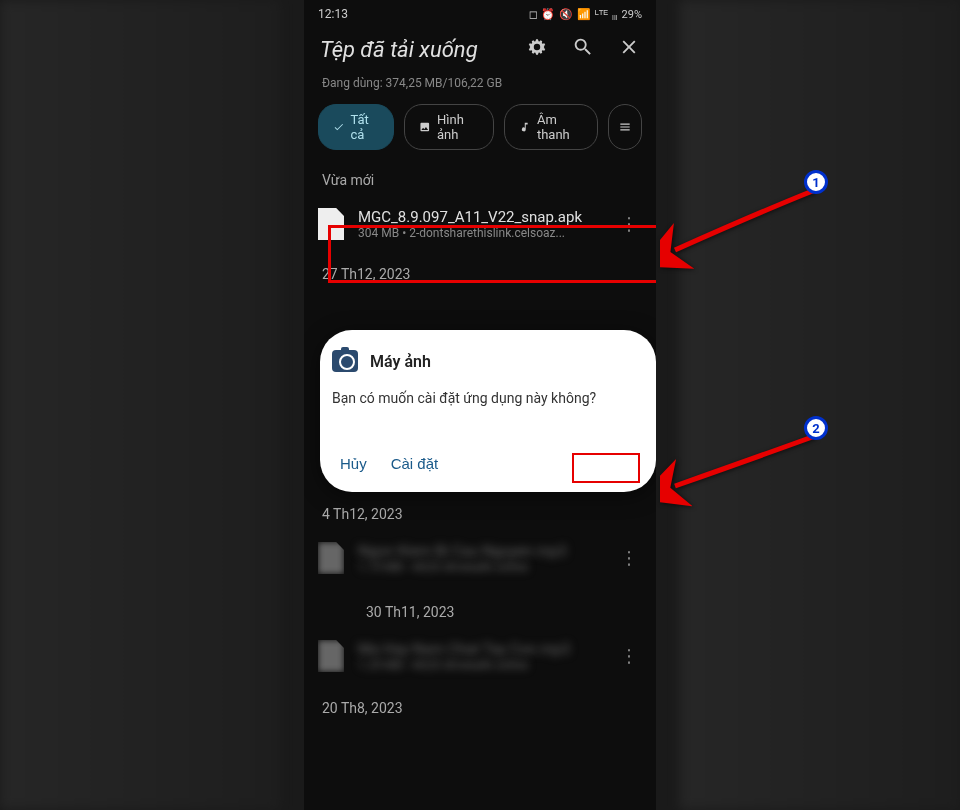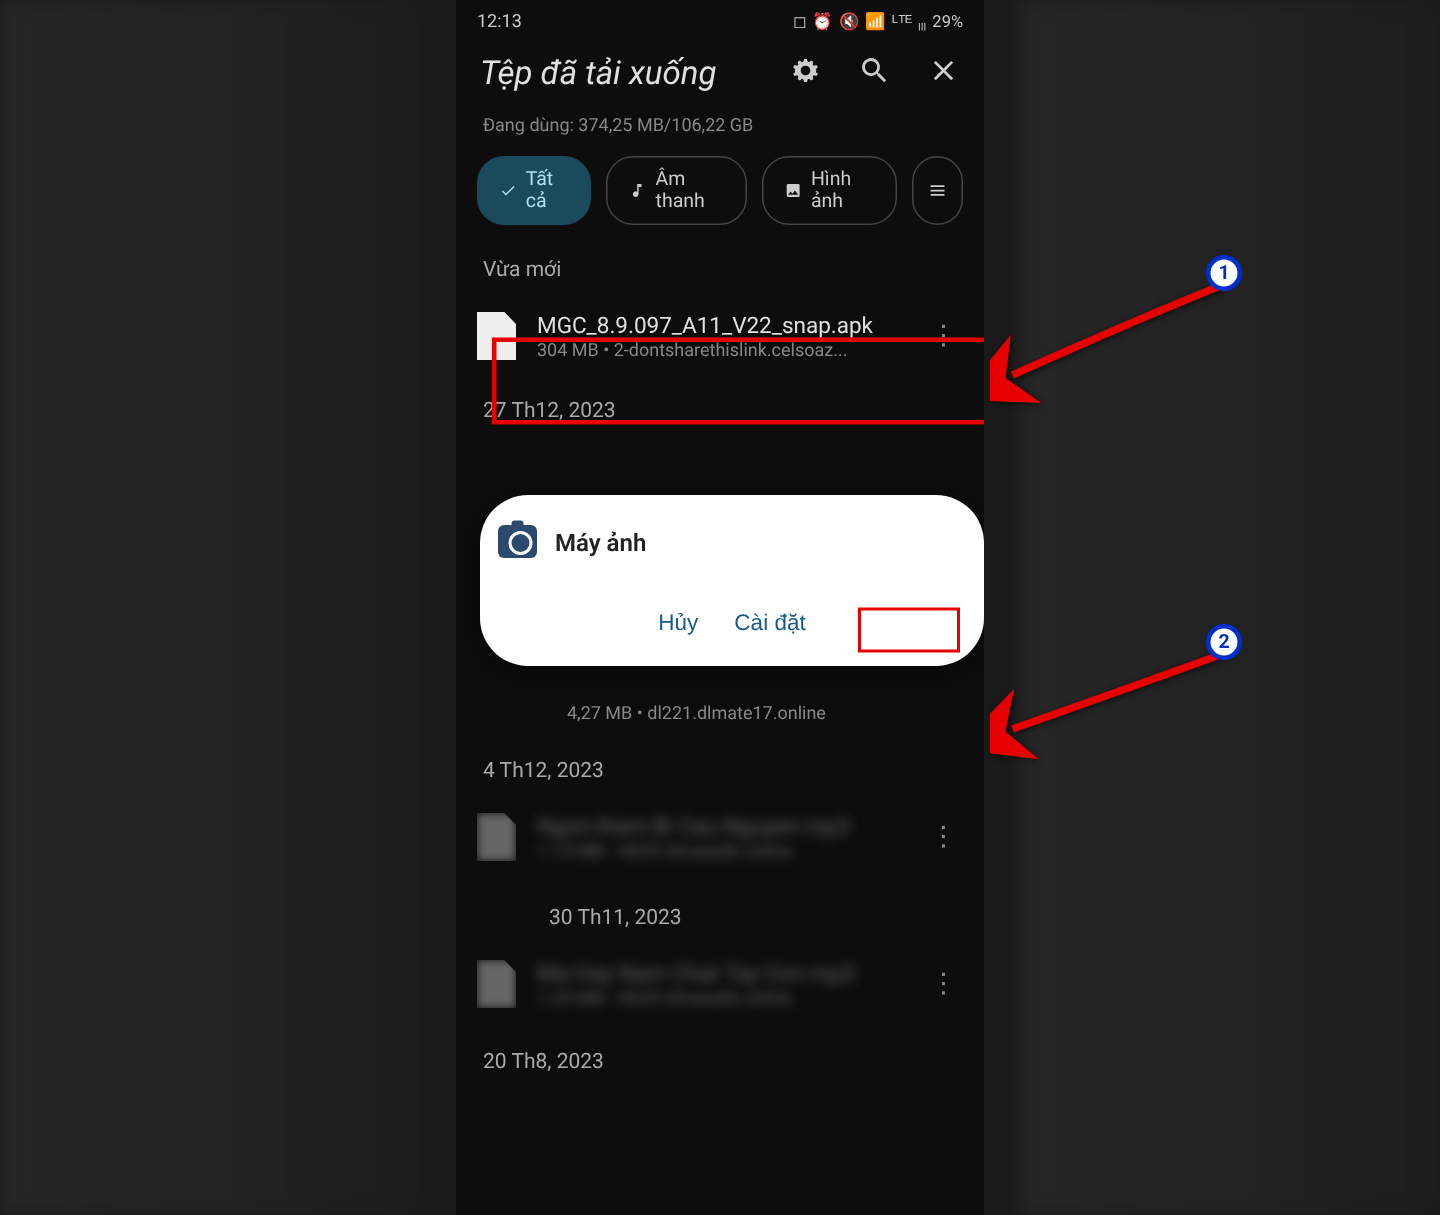--- a/index.html
+++ b/index.html
@@ -120,21 +120,21 @@
   }
   .camera-icon::after {
     content: ''; position: absolute;
     top: -3px; left: 9px;
     width: 8px; height: 4px;
     background: #2b4a6e;
     border-radius: 2px 2px 0 0;
   }
   .dialog-title { font-size: 16px; font-weight: 600; }
   .dialog-text { font-size: 14px; color: #333; line-height: 1.5; }
-  .dialog-actions { display: flex; justify-content: center; gap: 8px; margin-top: 29px; }
+  .dialog-actions { display: flex; justify-content: flex-start; gap: 8px; margin-top: 40px; }
   .dialog-btn { font-size: 15px; font-weight: 500; color: #1a5a8a; padding: 6px 8px; background: none; border: none; }
   .highlight2 {
     position: absolute;
     border: 2px solid #e60000;
     bottom: 9px; right: 16px;
     width: 68px; height: 30px;
     pointer-events: none;
   }
   .badge {
     position: absolute;
@@ -201,29 +201,29 @@
 
   <div class="chips">
     <div class="chip active">
       <svg viewBox="0 0 24 24">
           <path d="M9 16.2L4.8 12l-1.4 1.4L9 19 21 7l-1.4-1.4z"></path>
         </svg>
       <span>Tất cả</span>
     </div>
     <div class="chip">
       <svg viewBox="0 0 24 24">
+          <path d="M21 19V5a2 2 0 00-2-2H5a2 2 0 00-2 2v14a2 2 0 002 2h14a2 2 0 002-2zM8.5 13.5l2.5 3 3.5-4.5 4.5 6H5l3.5-4.5z"></path>
+        </svg>
+      <span>Hình ảnh</span>
+    </div>
+    <div class="chip">
+      <svg viewBox="0 0 24 24">
           <path d="M12 3v10.6a4 4 0 102 3.4V7h4V3h-6z"></path>
         </svg>
       <span>Âm thanh</span>
-    </div>
-    <div class="chip">
-      <svg viewBox="0 0 24 24">
-          <path d="M21 19V5a2 2 0 00-2-2H5a2 2 0 00-2 2v14a2 2 0 002 2h14a2 2 0 002-2zM8.5 13.5l2.5 3 3.5-4.5 4.5 6H5l3.5-4.5z"></path>
-        </svg>
-      <span>Hình ảnh</span>
     </div>
     <div class="chip" style="padding:7px 8px;">
       <svg viewBox="0 0 24 24" style="width:16px">
           <path d="M4 6h16v2H4zm0 5h16v2H4zm0 5h16v2H4z"></path>
         </svg>
     </div>
   </div>
 
   <div class="section-title">Vừa mới</div>
 
@@ -265,20 +265,21 @@
 
   <div class="section-title" style="padding-top:18px;">20 Th8, 2023</div>
 
   <div class="highlight-box highlight1"></div>
 
   <div class="dialog">
     <div class="dialog-title-row">
       <div class="camera-icon"></div>
       <div class="dialog-title">Máy ảnh</div>
     </div>
+    <div class="dialog-text">Bạn có muốn cài đặt ứng dụng này không?</div>
     <div class="dialog-actions">
       <button class="dialog-btn">Hủy</button>
       <button class="dialog-btn">Cài đặt</button>
     </div>
     <div class="highlight2"></div>
   </div>
 
 </div>
 
 <div class="badge badge1">1</div>

